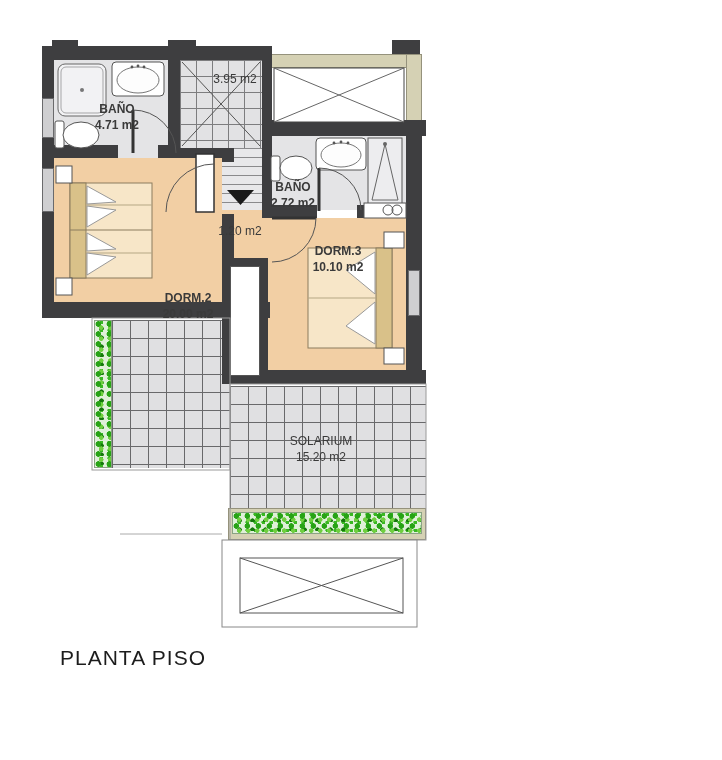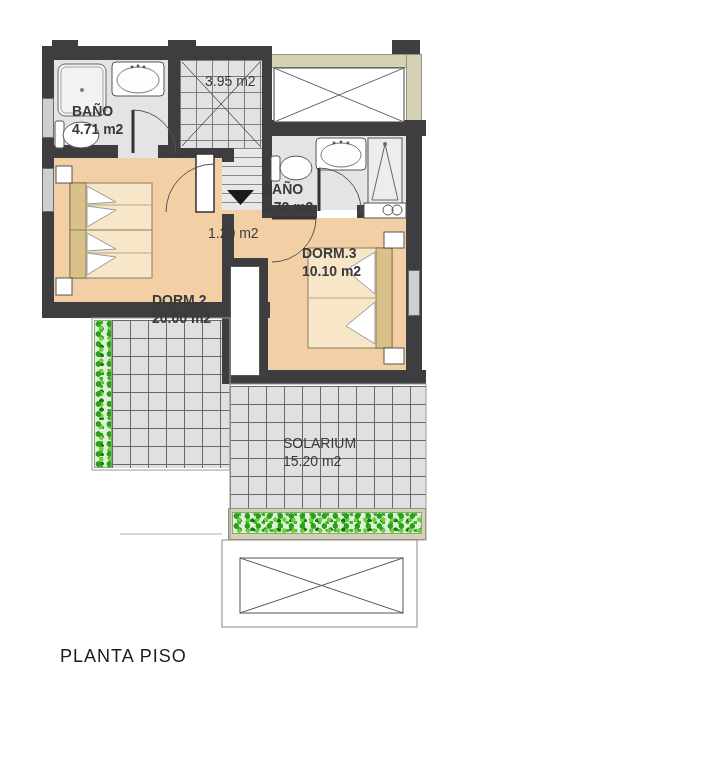--- a/index.html
+++ b/index.html
@@ -23,23 +23,23 @@
   .band{position:absolute;background:#d5d1b4;border:1px solid #95927c;box-sizing:border-box;}
   .planter{position:absolute;background-color:#dff0d8;
     background-image:
       radial-gradient(circle at 30% 30%, #27a315 0 2.5px, transparent 3px),
       radial-gradient(circle at 70% 60%, #6fcf3f 0 2px, transparent 2.5px),
       radial-gradient(circle at 50% 85%, #15780c 0 2px, transparent 2.5px),
       radial-gradient(circle at 80% 15%, #39b723 0 1.8px, transparent 2.2px);
     background-size:11px 10px, 9px 11px, 13px 9px, 8px 8px;
     border:1px solid #8aa383;box-sizing:border-box;}
   svg.overlay{position:absolute;left:0;top:0;}
-  .lbl{position:absolute;font-size:14px;line-height:1.3;color:#3a3a3a;text-align:left;white-space:nowrap;}
+  .lbl{position:absolute;font-size:12px;line-height:1.3;color:#3a3a3a;text-align:center;white-space:nowrap;}
   .bold{font-weight:700;}
-  #page-title{position:absolute;left:60px;top:646px;font-size:18px;letter-spacing:1px;color:#1c1c1c;}
+  #page-title{position:absolute;left:60px;top:646px;font-size:21px;letter-spacing:1px;color:#1c1c1c;}
   #watermark{position:absolute;left:266px;top:322px;font-size:60px;font-weight:700;letter-spacing:-2px;
              color:rgba(140,140,140,0.5);z-index:30;}
 </style>
 </head>
 <body>
 
 <div id="plan-root">
 
   <div class="band" style="left:270px;top:54px;width:152px;height:14px;"></div>
   <div class="band" style="left:406px;top:54px;width:16px;height:70px;"></div>

